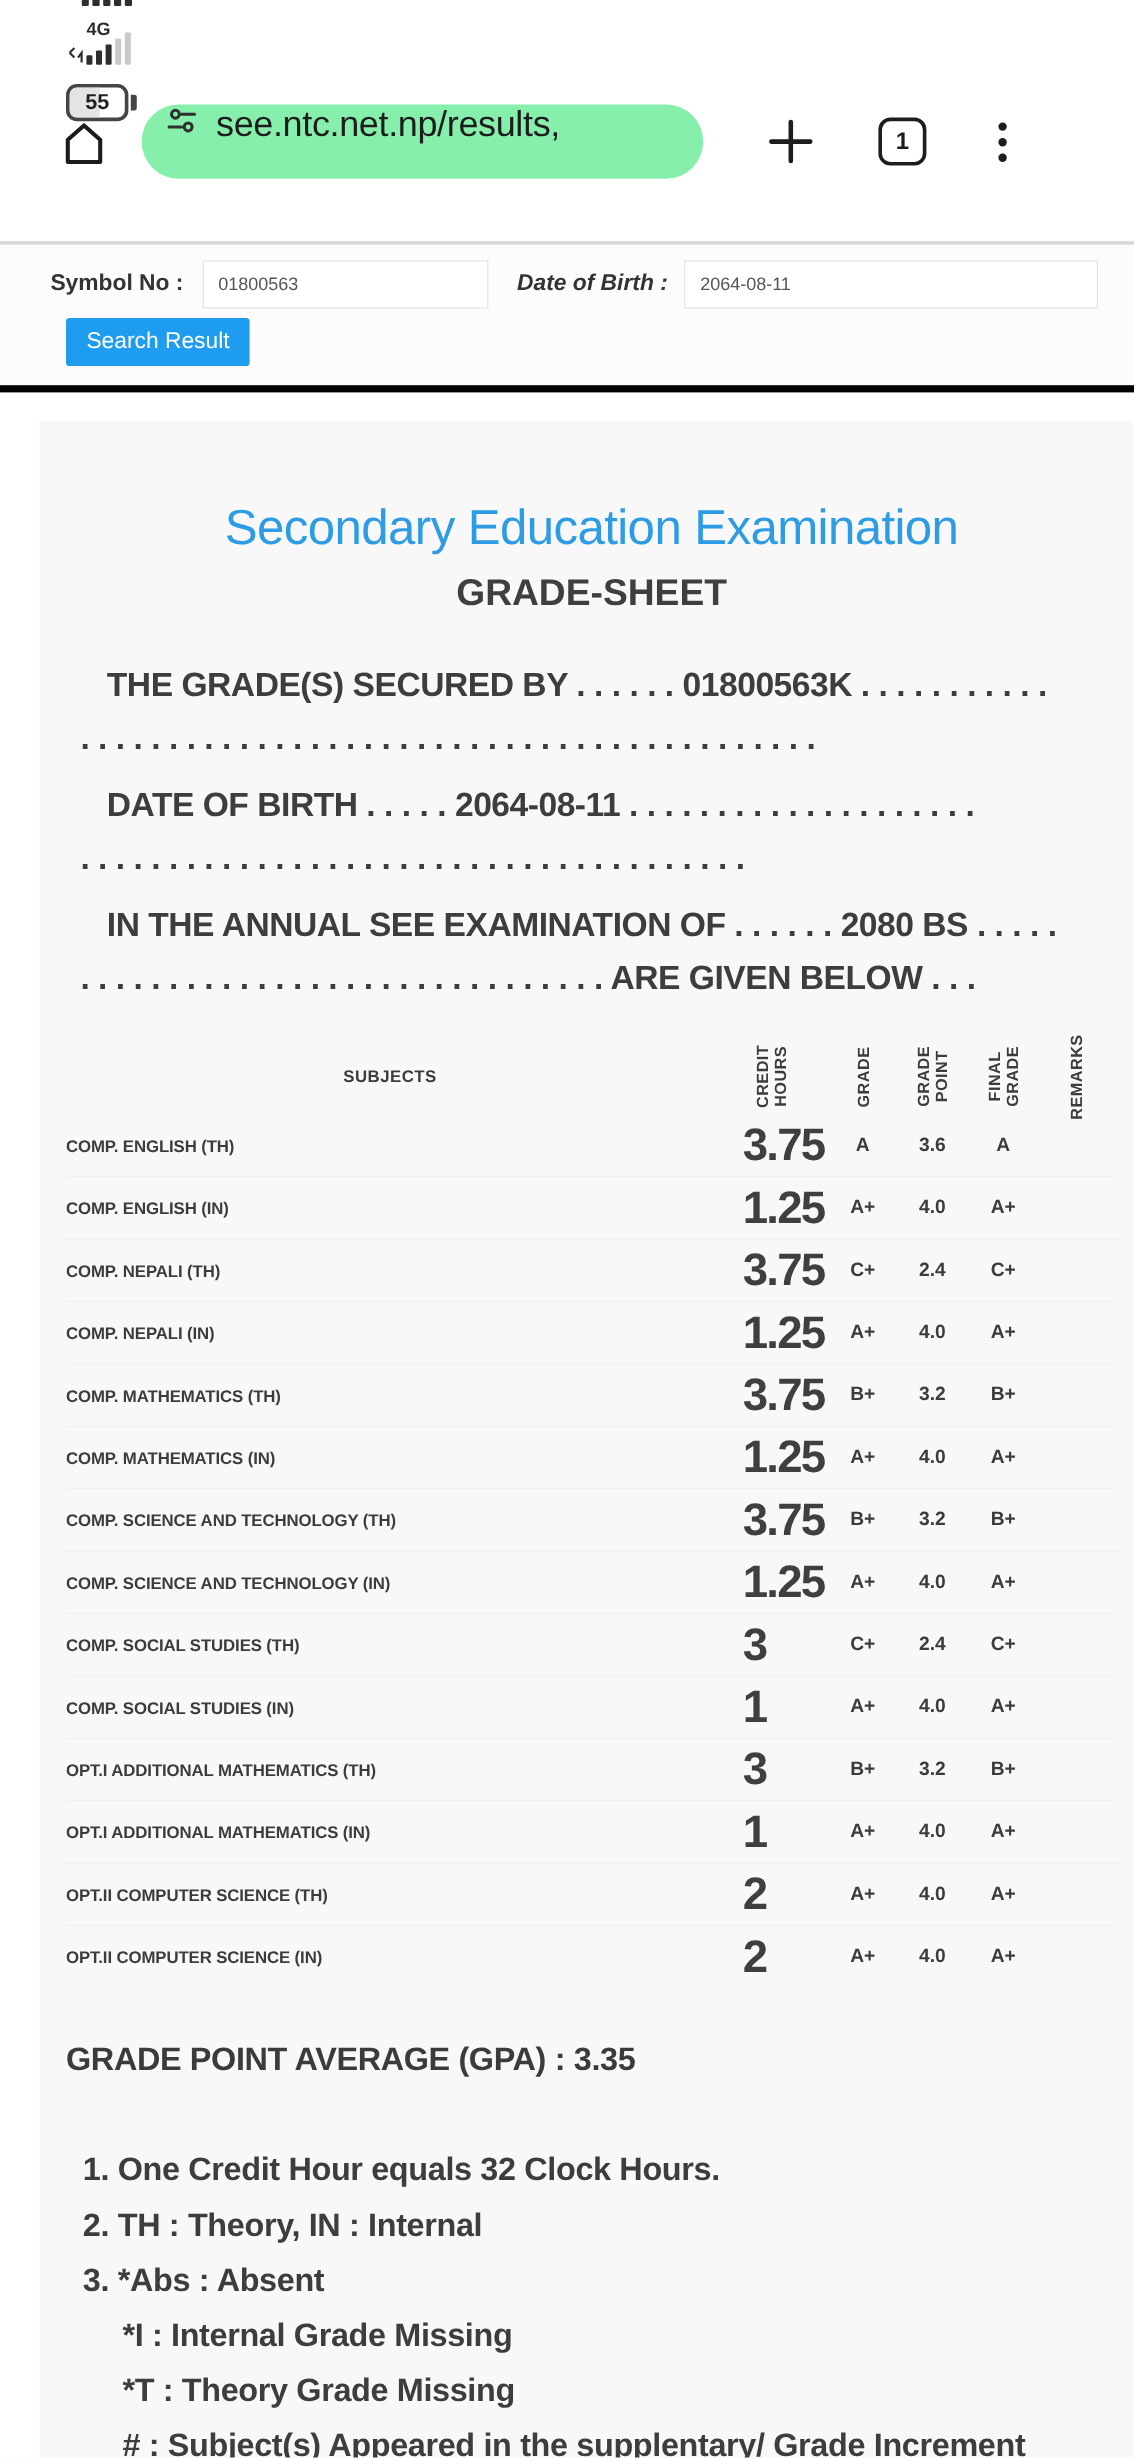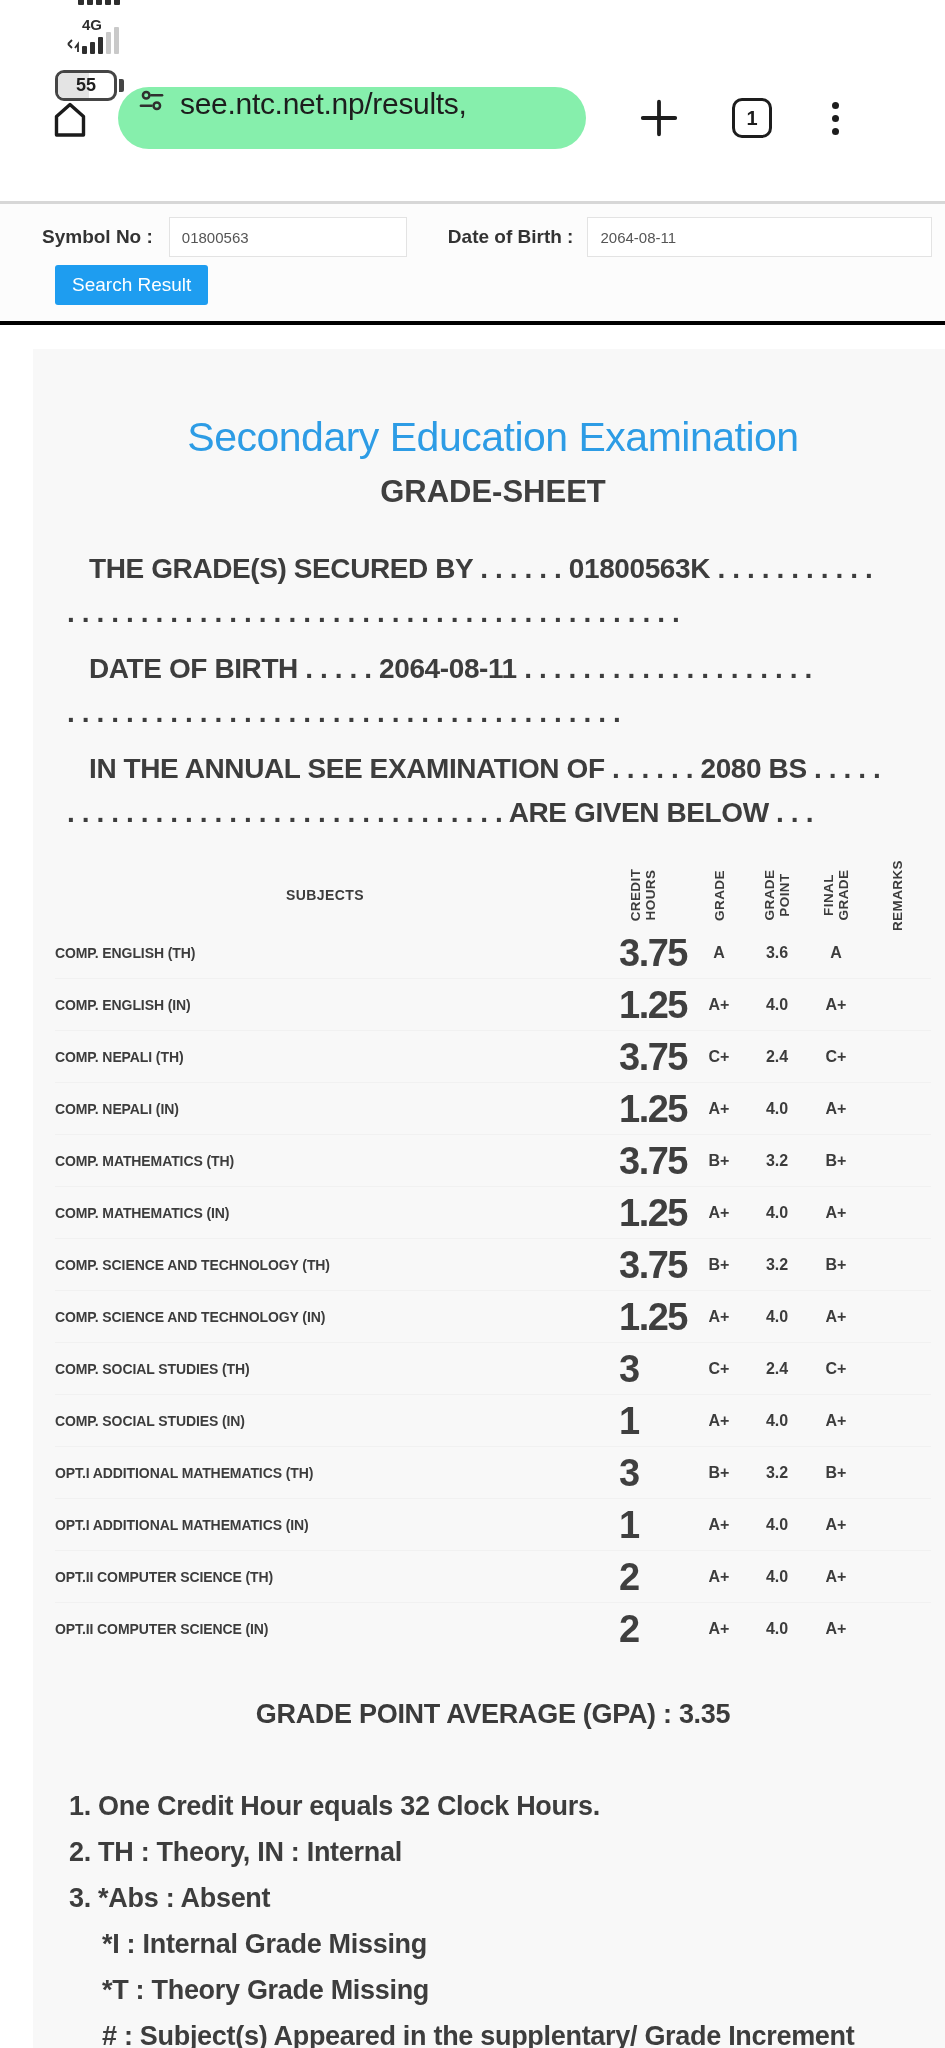--- a/index.html
+++ b/index.html
@@ -14,44 +14,44 @@
     padding:8px 26px 0 55px; }
   .sb-left { display:flex; align-items:center; gap:12px; }
   .sb-time { font-size:25px; font-weight:600; color:#252525; letter-spacing:.2px; }
   .msgr { width:31px; height:31px; border-radius:50%;
     background:linear-gradient(135deg,#00b2ff 5%,#a033ff 60%,#ff5280 95%);
     display:flex; align-items:center; justify-content:center; }
   .sb-right { display:flex; align-items:flex-end; gap:14px; padding-bottom:4px;flex-direction:column; }
   .net4g { position:relative; width:58px; height:36px; }
   .net4g .lbl { position:absolute; top:-4px; left:16px; font-size:15px; font-weight:700; color:#2e2e2e; }
   .battery { position:relative; display:flex; align-items:center; }
-  .batt-body { width:62px; height:31px; border:3px solid #454545; border-radius:9px;
+  .batt-body { width:52px; height:31px; border:3px solid #454545; border-radius:9px;
     display:flex; align-items:center; justify-content:center; position:relative; overflow:hidden; background:#fff; }
   .batt-fill { position:absolute; left:0; top:0; bottom:0; width:55%; background:#e4e4e4; }
   .batt-txt { position:relative; font-size:18px; font-weight:600; color:#1f1f1f; }
   .batt-nub { width:5px; height:13px; background:#454545; border-radius:0 2px 2px 0; margin-left:2px; }
   
   .toolbar { height:96px; display:flex; align-items:center; padding:0 40px 0 48px; }
   .urlpill { width:468px; height:62px; background:#86efac; border-radius:32px;
     display:flex; align-items:flex-start; gap:15px; padding:0 20px; margin-left:26px; overflow:hidden; }
   .urltext { font-size:30px; color:#1d1d1d; white-space:nowrap; letter-spacing:-.3px; }
   .tbtn { margin-left:52px; display:flex; align-items:center; justify-content:center; }
   .tabbox { width:40px; height:40px; border:3.5px solid #1d1d1d; border-radius:10px;
     display:flex; align-items:center; justify-content:center; font-size:20px; font-weight:700; color:#1d1d1d; }
   .kebab { margin-left:60px; display:flex; flex-direction:column; gap:6px; }
   .kebab i { width:7px; height:7px; border-radius:50%; background:#1d1d1d; }
   .divider { margin-top:35px; height:3px; background:#d7d7d7; }
   
-  .form-strip { background:#fcfcfc; padding:10px 0 16px 42px; border-bottom:4px solid #000000; }
+  .form-strip { background:#fcfcfc; padding:10px 0 16px 42px; border-bottom:6px solid #000000; }
   .form-row { display:flex; align-items:center; height:46px; }
   .flabel { font-size:19px; font-weight:700; color:#333; white-space:nowrap; }
   .finput { margin-left:16px; width:238px; height:40px; border:1px solid #e3e3e3; background:#fff;
     padding:0 12px; font-size:15px; color:#555; font-family:inherit; }
   .finput.dob { width:345px; margin-left:14px; }
-  .lbl2 { margin-left:41px; }
+  .lbl2 { margin-left:24px;font-style:italic; }
   .search-btn { margin:5px 0 0 13px; background:#1e9df0; color:#fff; border:none; border-radius:3px;
     font-size:19px; font-family:inherit; padding:9px 17px; display:inline-block; }
   
   .card { margin-top:24px; margin-left:33px; width:912px; min-height:1710px; background:#f8f8f8;
     padding:64px 14px 30px 22px; color:#3c3c3c; }
   .sheet-title { text-align:center; font-size:41px; line-height:48px; font-weight:400; color:#2d9ce5; letter-spacing:-.5px; }
   .sheet-subtitle { text-align:center; margin-top:12px; font-size:31px; line-height:38px; font-weight:700; color:#3f3f3f; }
   .intro { margin-top:36px; font-size:28px; font-weight:700; line-height:44px; color:#3d3d3d; letter-spacing:-.4px; }
   .iline { white-space:nowrap; overflow:hidden; padding-left:12px; }
   .iline.first { padding-left:34px; }
@@ -62,21 +62,21 @@
   .gh { height:64px; }
   .hsub { font-size:14px; font-weight:700; letter-spacing:.4px; color:#3c3c3c;text-align:center; }
   .rotwrap { display:flex; align-items:center; justify-content:center; height:64px; overflow:visible; }
   .rot { transform:rotate(-90deg); font-size:13.5px; line-height:15px; font-weight:700;
     letter-spacing:.4px; white-space:pre-line; text-align:center; color:#3c3c3c; }
   .trow { height:52px; }
   .trow:not(:first-child) { box-shadow:0 -1px 0 #f1f1f1; }
   .csub { font-size:14px; font-weight:700; color:#3c3c3c; letter-spacing:-.1px; white-space:nowrap; overflow:hidden; }
   .ccredit { font-size:38px; font-weight:700; color:#3f3f3f; letter-spacing:-1.5px; padding-left:24px; }
   .cg { font-size:16px; font-weight:700; text-align:center; color:#3c3c3c; }
-  .gpa { margin-top:42px; text-align:center; font-size:27px; line-height:34px; font-weight:700; color:#3b3b3b; letter-spacing:-.3px; }
+  .gpa { margin-top:42px; text-align:left; font-size:27px; line-height:34px; font-weight:700; color:#3b3b3b; letter-spacing:-.3px; }
   .notes { margin-top:52px; font-size:27px; font-weight:700; line-height:46px; color:#3d3d3d; letter-spacing:-.3px; }
   .note { padding-left:14px; white-space:nowrap; overflow:hidden; }
   .note.sub { padding-left:47px; }
   svg { display:block; }
 </style>
 </head>
 <body>
 
 <div class="statusbar">
   <div class="sb-right">

